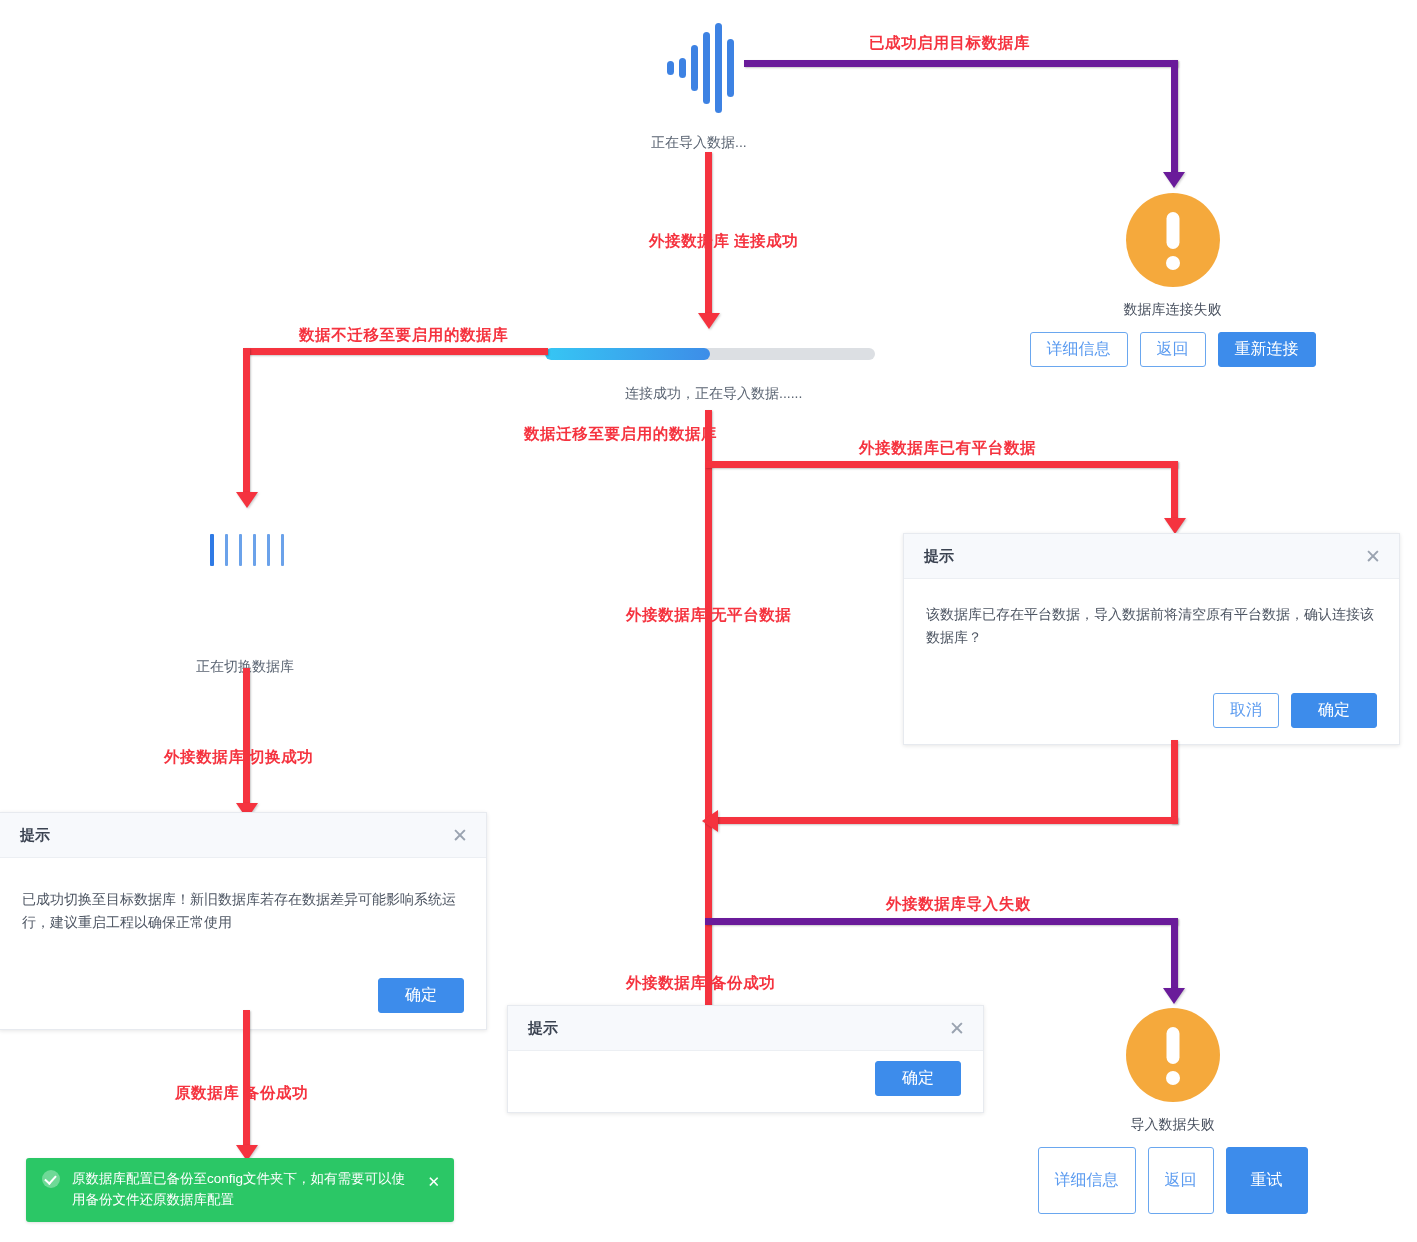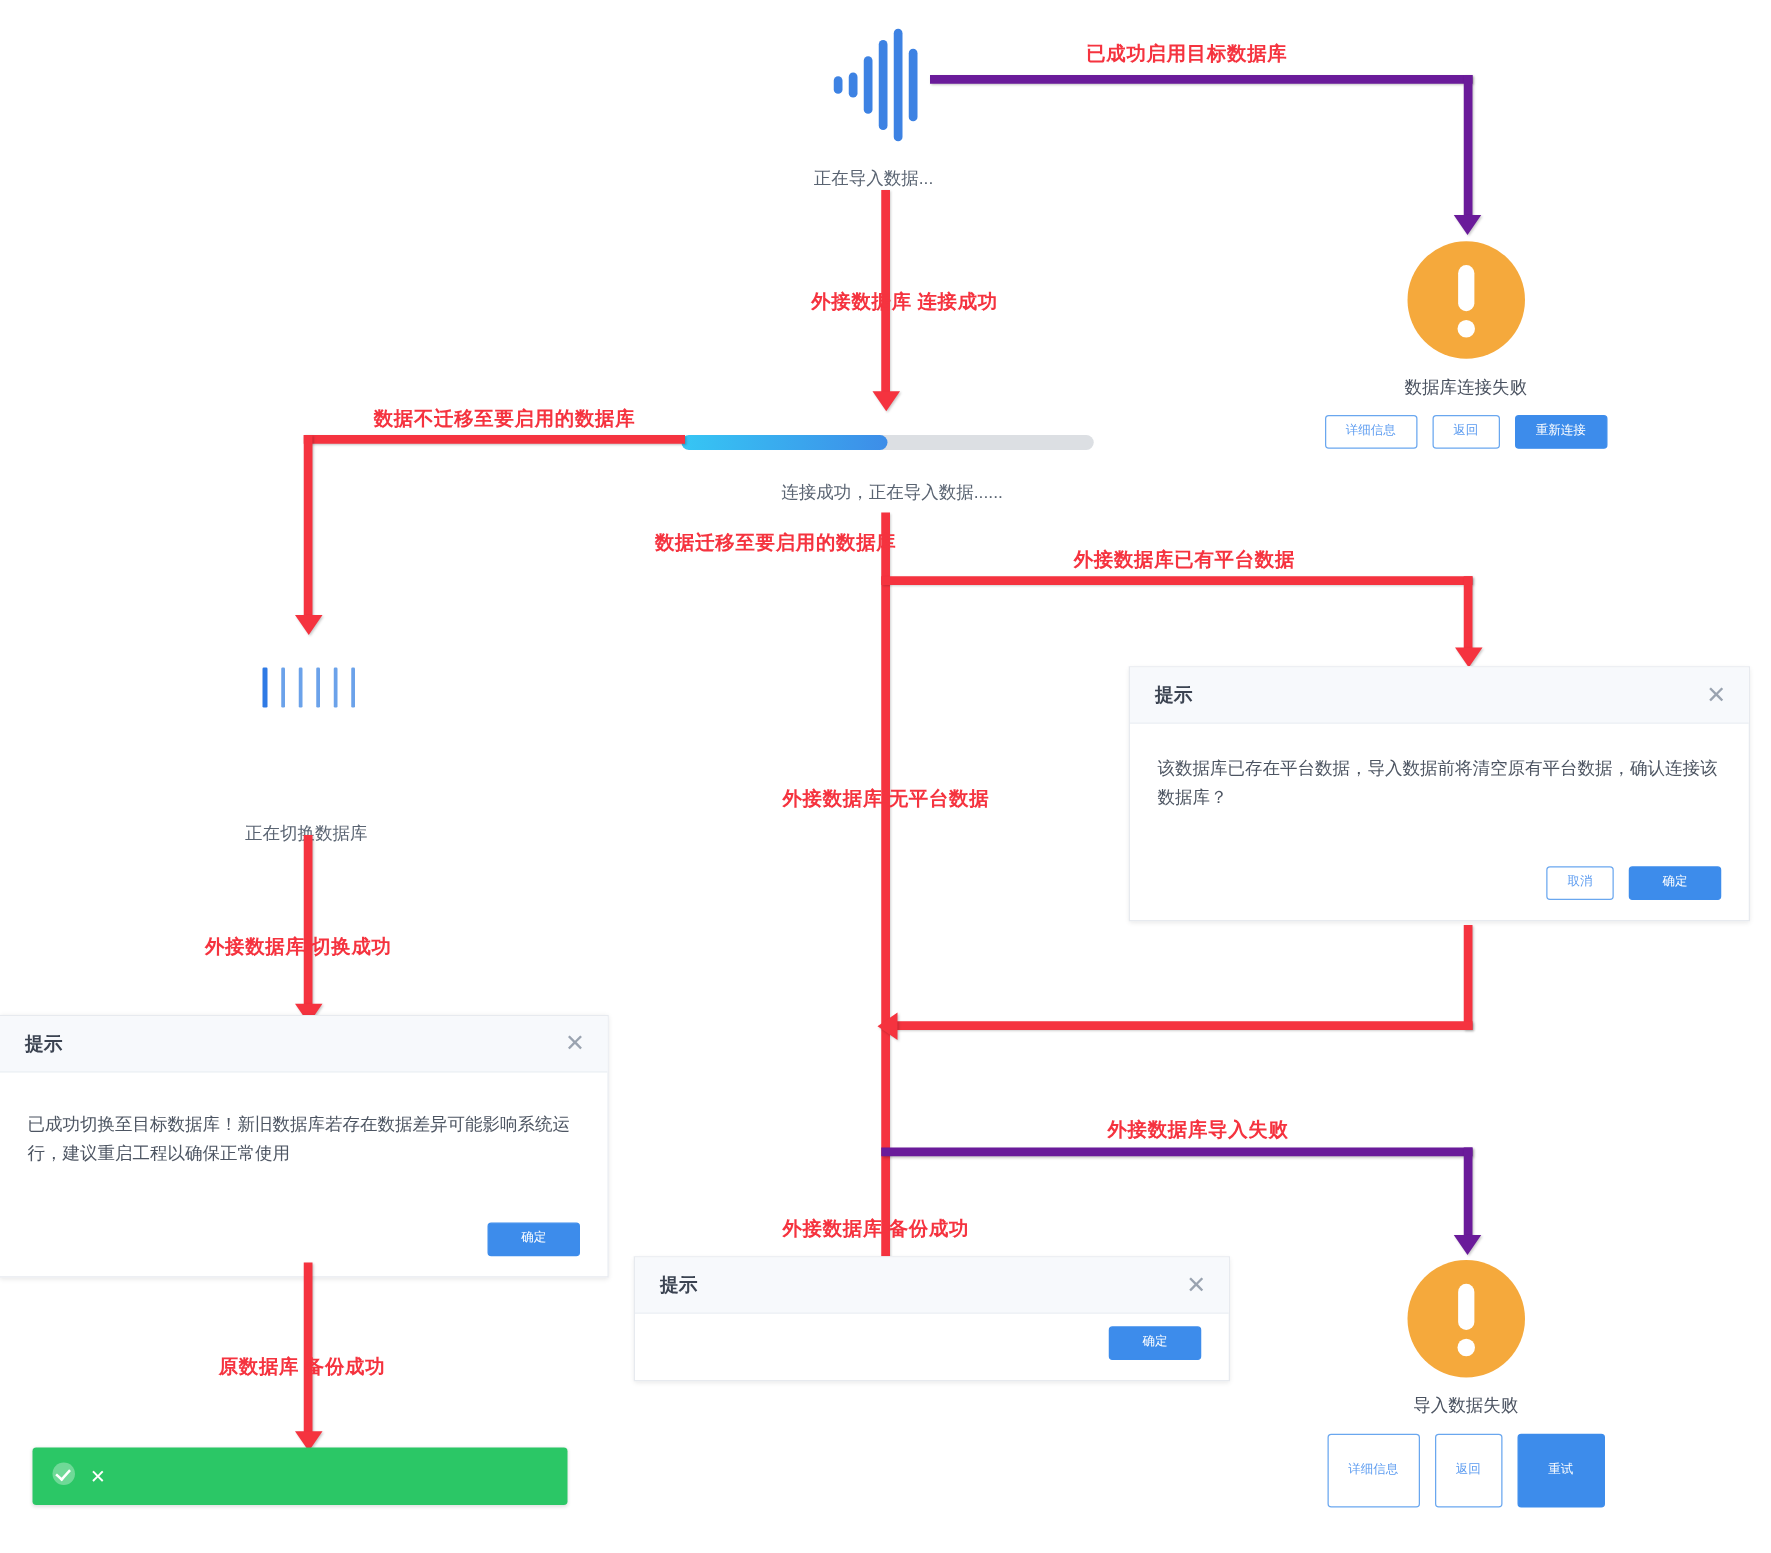--- a/index.html
+++ b/index.html
@@ -56,21 +56,21 @@
   }
   .alert .circle::after{
     content:"";position:absolute;left:50%;top:63px;transform:translateX(-50%);
     width:14px;height:14px;border-radius:50%;background:#ffffff;
   }
   .alert .msg{margin-top:14px;font-size:14px;color:#4a5260;white-space:nowrap;}
   .alert .btns{margin-top:13px;display:flex;gap:12px;justify-content:center;}
 
   
   .btn{
-    font-family:Liberation Mono, monospace;font-size:10px;
+    font-family:Liberation Serif, serif;font-size:16px;
     padding:6px 16px;border-radius:3px;cursor:pointer;white-space:nowrap;line-height:1.3;
   }
   .btn.ghost{background:#ffffff;border:1px solid #6aa7ef;color:#5b9bf0;}
   .btn.primary{background:#3d8ceb;border:1px solid #3d8ceb;color:#ffffff;}
 
   
   .dlg{position:absolute;background:#ffffff;border:1px solid #e7eaef;
        box-shadow:0 1px 4px rgba(0,0,0,.10);}
   .dlg .hd{
     background:#f7f9fc;border-bottom:1px solid #eceff3;
@@ -145,21 +145,21 @@
   <div class="arrow down" style="left:236px;top:492px;"></div>
 
   <div class="note" style="left:524px;top:424px;">数据迁移至要启用的数据库</div>
   <div class="ln v" style="left:705px;top:410px;height:640px;"></div>
 
   <div class="note" style="left:859px;top:438px;">外接数据库已有平台数据</div>
   <div class="ln h" style="left:705px;top:461px;width:473px;"></div>
   <div class="ln v" style="left:1171px;top:461px;height:62px;"></div>
   <div class="arrow down" style="left:1164px;top:518px;"></div>
 
-  <div class="note" style="left:626px;top:629px;text-align:right;">外接数据库 无平台数据</div>
+  <div class="note" style="left:626px;top:605px;text-align:right;">外接数据库 无平台数据</div>
 
   <div class="dlg" style="left:903px;top:533px;width:495px;">
     <div class="hd">
       <span class="ttl">提示</span>
       <span class="x">✕</span>
     </div>
     <div class="bd" style="min-height:72px;">该数据库已存在平台数据，导入数据前将清空原有平台数据，确认连接该数据库？</div>
     <div class="ft">
       <button class="btn ghost">取消</button>
       <button class="btn primary" style="padding:6px 26px;">确定</button>
@@ -194,20 +194,21 @@
       <button class="btn primary" style="padding:6px 26px;">确定</button>
     </div>
   </div>
 
   <div class="note" style="left:175px;top:1083px;">原数据库 备份成功</div>
   <div class="ln v" style="left:243px;top:1010px;height:140px;"></div>
   <div class="arrow down" style="left:236px;top:1145px;"></div>
 
   <div class="toast" style="left:26px;top:1158px;width:398px;">
     <span class="chk"></span>
+    <span class="txt">原数据库配置已备份至config文件夹下，如有需要可以使用备份文件还原数据库配置</span>
     <span class="x">✕</span>
   </div>
 
   <div class="note" style="left:886px;top:894px;">外接数据库导入失败</div>
   <div class="ln h purple" style="left:705px;top:918px;width:473px;"></div>
   <div class="ln v purple" style="left:1171px;top:918px;height:75px;"></div>
   <div class="arrow down purple" style="left:1163px;top:988px;"></div>
 
   <div class="note" style="left:626px;top:973px;">外接数据库 备份成功</div>
   <div class="arrow down" style="left:698px;top:1043px;"></div>

